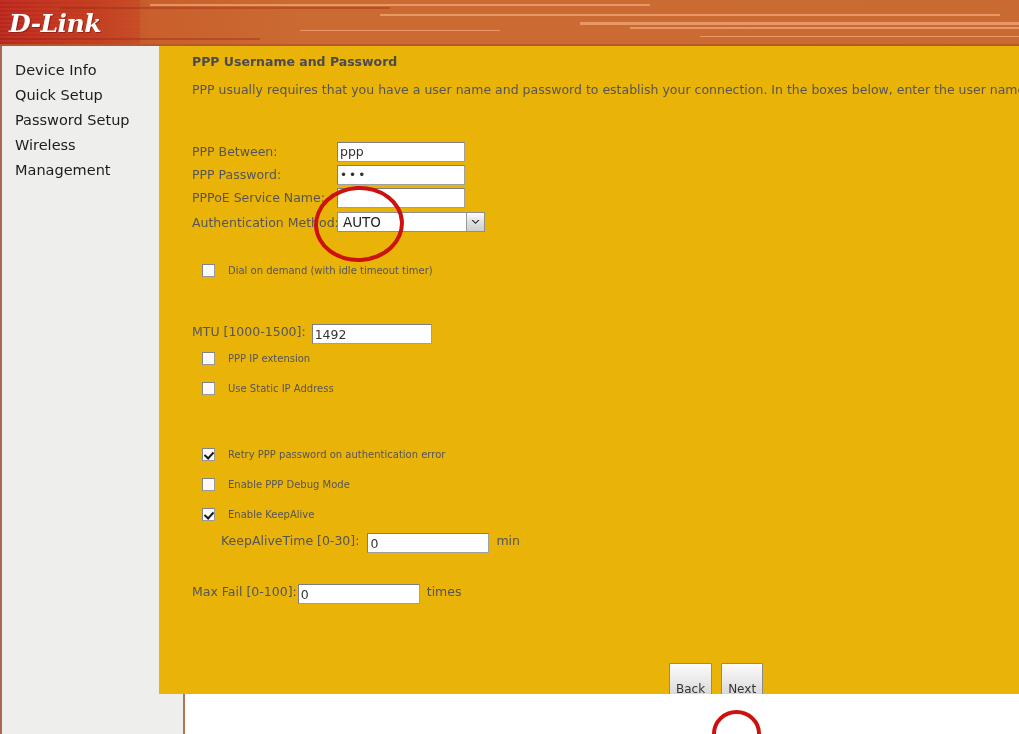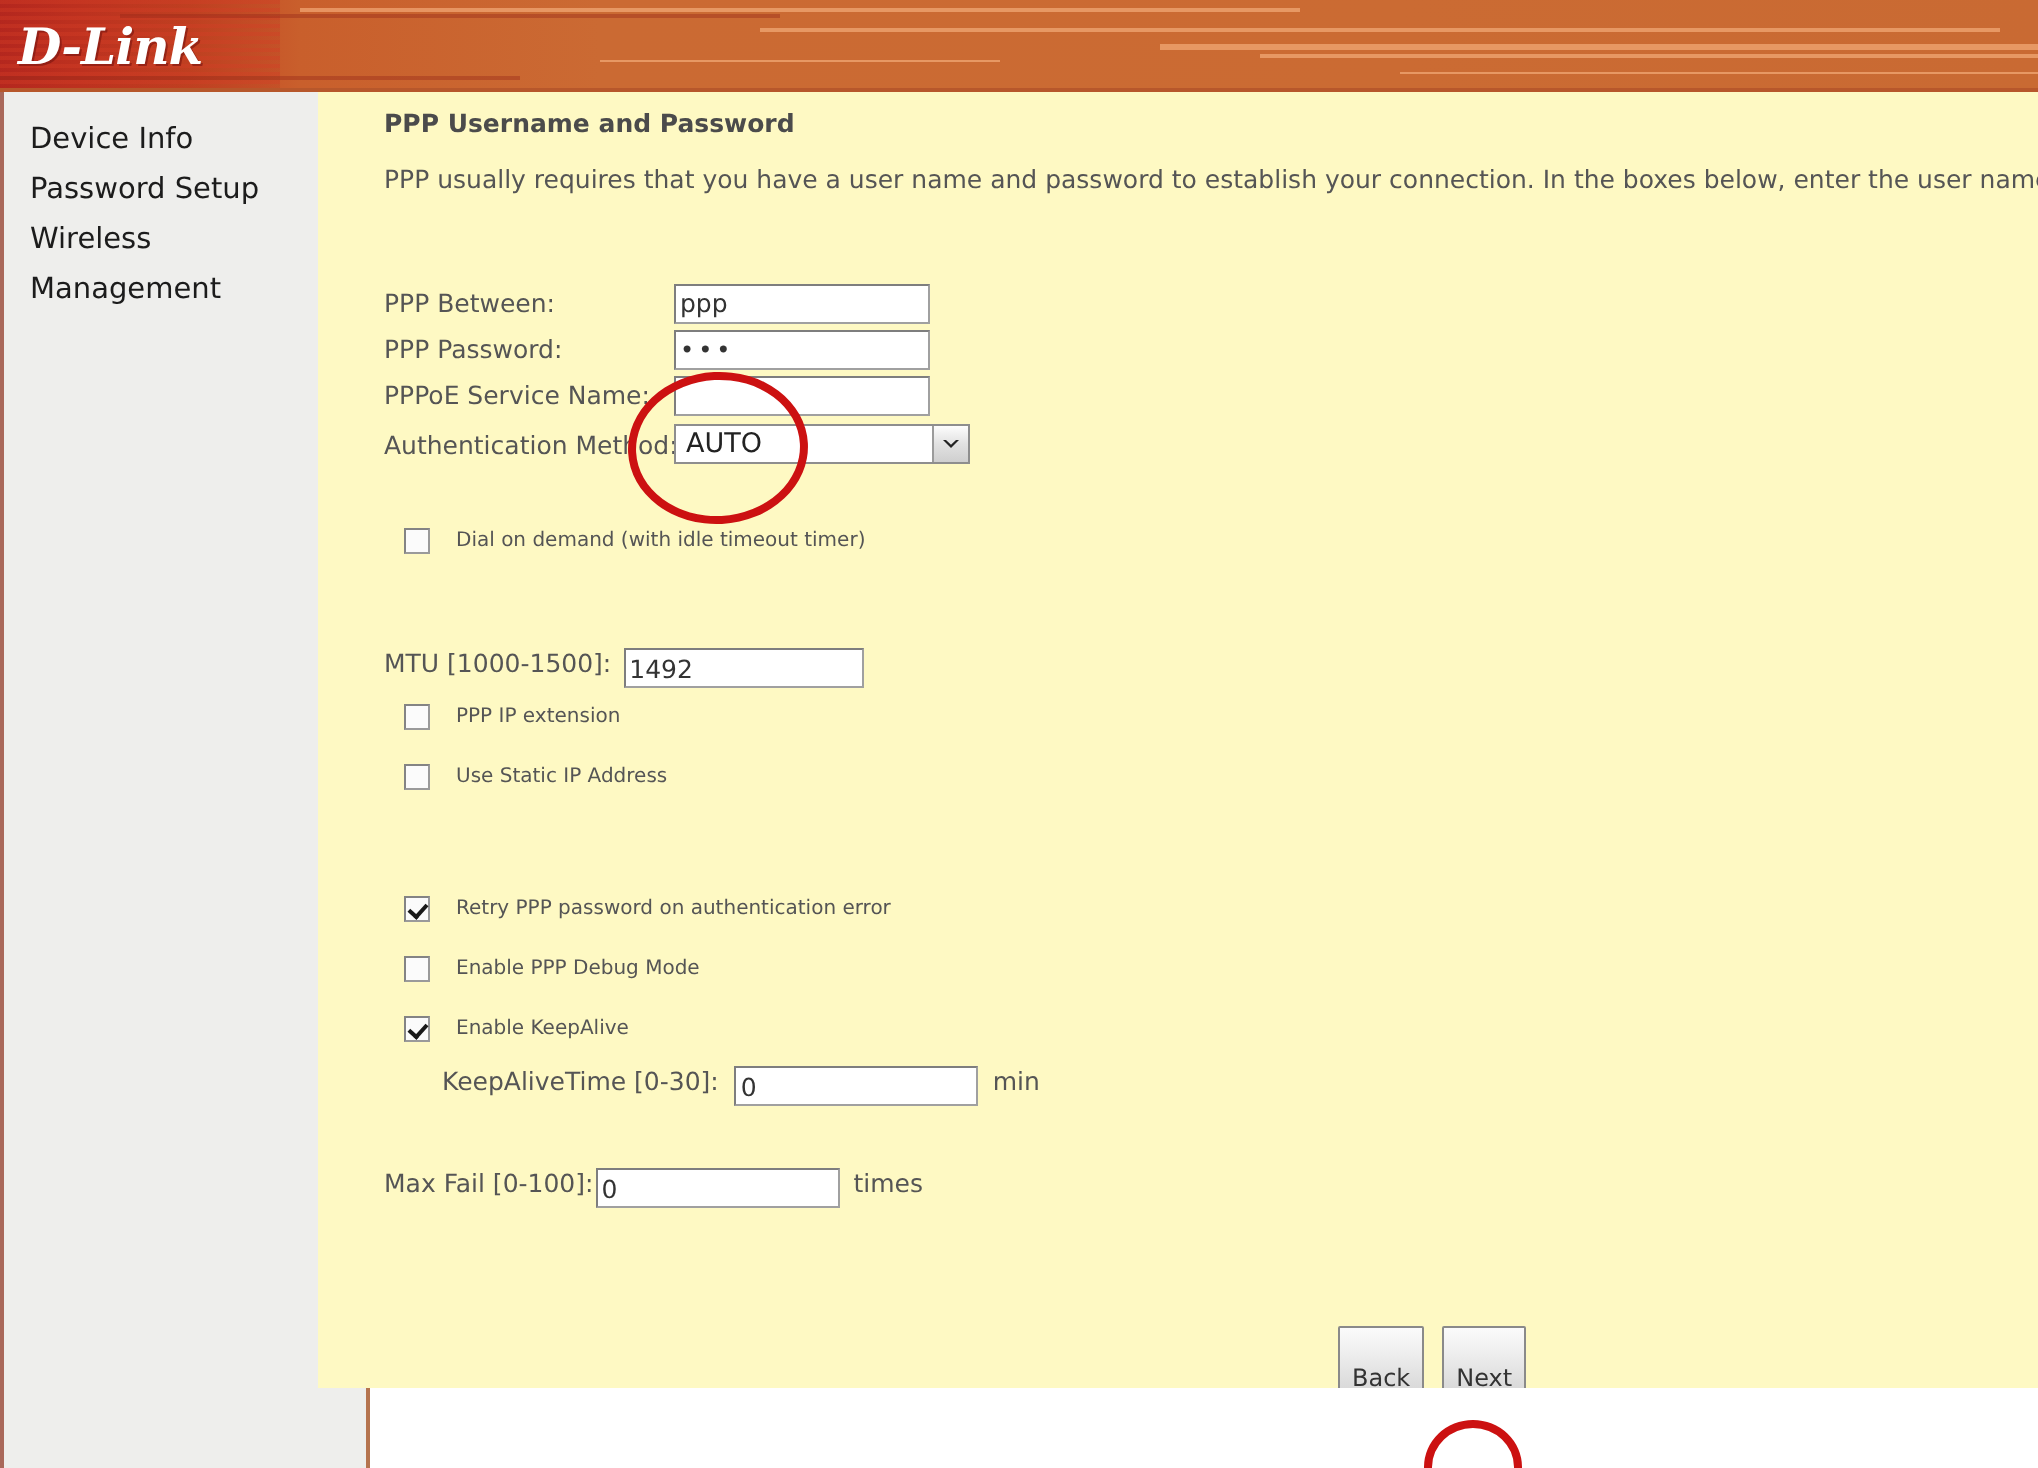--- a/index.html
+++ b/index.html
@@ -108,21 +108,21 @@
     cursor: pointer;
     line-height: 19px;
   }
 
   .content {
     position: absolute;
     left: 159px;
     top: 0;
     width: 860px;
     height: 648px;
-    background: #fef9c3;
+    background: #eab308;
     overflow: hidden;
   }
 
   .sec-title {
     position: absolute;
     left: 33px;
     top: 8px;
     font-size: 12.5px;
     font-weight: bold;
     color: #4b4b4b;
@@ -320,20 +320,21 @@
 
   <div class="logo">D-Link</div>
   <div class="hdr-bottomline"></div>
 </div>
 
 <div class="page">
 
   <div class="sidebar">
     <ul class="nav">
       <li>Device Info</li>
+      <li>Quick Setup</li>
       <li>Password Setup</li>
       <li>Wireless</li>
       <li>Management</li>
     </ul>
   </div>
 
   <div class="content">
 
     <div class="sec-title">PPP Username and Password</div>
     <div class="sec-desc">PPP usually requires that you have a user name and password to establish your connection. In the boxes below, enter the user name and password t</div>

